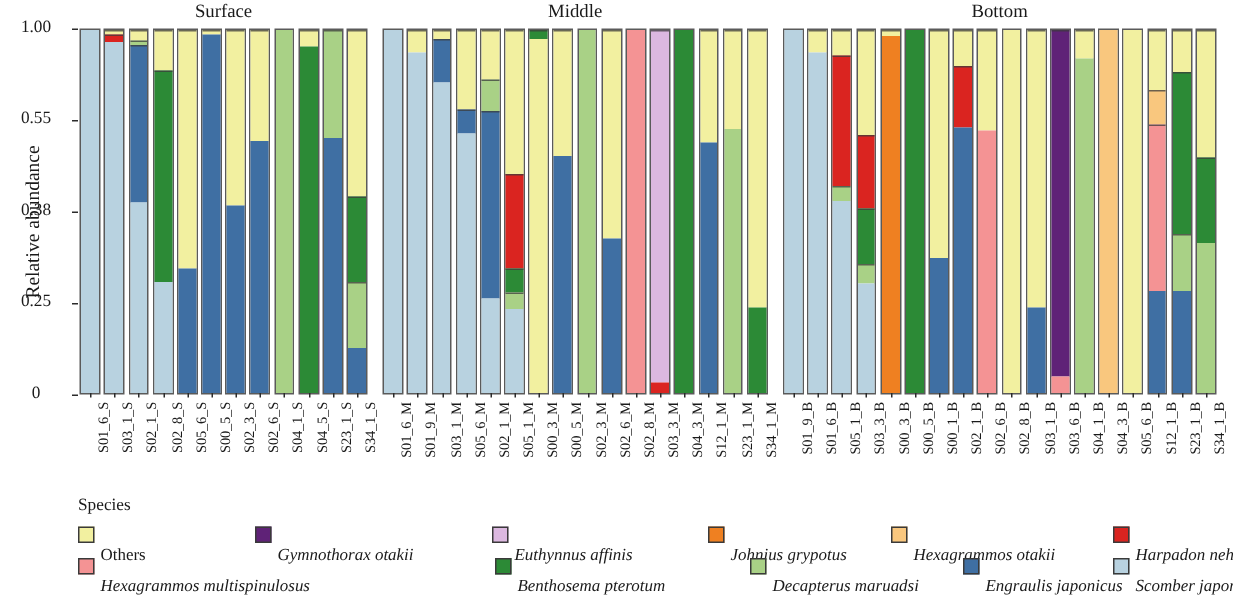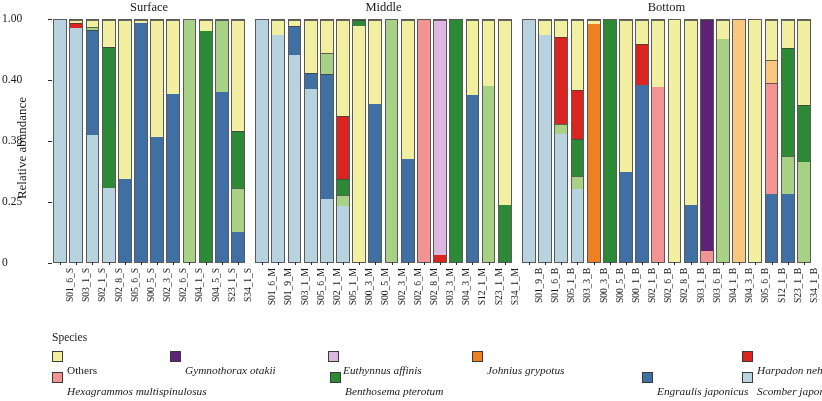--- a/index.html
+++ b/index.html
@@ -46,21 +46,21 @@
     text-align: center;
     transform: rotate(-90deg);
     transform-origin: center center;
     font-size: 13px;
     white-space: nowrap;
   }
   .y-tick {
     position: absolute;
     right: 0;
     width: 44px;
-    text-align: left;
+    text-align: center;
     font-size: 11.5px;
     line-height: 1;
     transform: translateY(-50%);
   }
   .y-tick-mark {
     position: absolute;
     width: 4px;
     height: 1px;
     background: #2b2b2b;
   }
@@ -196,21 +196,21 @@
   <div class="panel-titles">
     <div class="panel-title" style="left: 52px; width: 194.087px;">Surface</div>
     <div class="panel-title" style="left: 254.087px; width: 258.783px;">Middle</div>
     <div class="panel-title" style="left: 520.87px; width: 291.13px;">Bottom</div>
   </div>
 
   <div id="yaxis">
     <div class="y-axis-label">Relative abundance</div>
   <div class="y-tick" style="top: 19px; right: 776px;">1.00</div>
       <div class="y-tick-mark" style="left: 48px; top: 19px;"></div>
-      <div class="y-tick" style="top: 80px; right: 776px;">0.40</div>
+      <div class="y-tick" style="top: 80px; right: 776px;">0.55</div>
       <div class="y-tick-mark" style="left: 48px; top: 80px;"></div>
       <div class="y-tick" style="top: 141px; right: 776px;">0.38</div>
       <div class="y-tick-mark" style="left: 48px; top: 141px;"></div>
       <div class="y-tick" style="top: 202px; right: 776px;">0.25</div>
       <div class="y-tick-mark" style="left: 48px; top: 202px;"></div>
       <div class="y-tick" style="top: 263px; right: 776px;">0</div>
       <div class="y-tick-mark" style="left: 48px; top: 263px;"></div>
     </div>
 
   <div id="plot">
@@ -529,34 +529,42 @@
           <span class="legend-label italic">Gymnothorax otakii</span>
         </div>
         <div class="legend-item" style="left: 276px;">
           <span class="swatch" style="background: rgb(220, 184, 224);"></span>
           <span class="legend-label italic">Euthynnus affinis</span>
         </div>
         <div class="legend-item" style="left: 420px; font-family: Liberation Serif, serif;">
           <span class="swatch" style="background: rgb(239, 128, 33);"></span>
           <span class="legend-label italic">Johnius grypotus</span>
         </div>
+        <div class="legend-item" style="left: 542px;">
+          <span class="swatch" style="background: rgb(249, 199, 126);"></span>
+          <span class="legend-label italic">Hexagrammos otakii</span>
+        </div>
         <div class="legend-item" style="left: 690px;">
           <span class="swatch" style="background: rgb(218, 36, 32);"></span>
           <span class="legend-label italic">Harpadon nehereus</span>
         </div>
       </div>
     <div class="legend-row" id="legend-row-2">
         <div class="legend-item" style="left: 0px;">
           <span class="swatch" style="background: rgb(244, 147, 148);"></span>
           <span class="legend-label italic">Hexagrammos multispinulosus</span>
         </div>
         <div class="legend-item" style="left: 278px;">
           <span class="swatch" style="background: rgb(44, 138, 54);"></span>
           <span class="legend-label italic">Benthosema pterotum</span>
         </div>
+        <div class="legend-item" style="left: 448px;">
+          <span class="swatch" style="background: rgb(169, 209, 134);"></span>
+          <span class="legend-label italic">Decapterus maruadsi</span>
+        </div>
         <div class="legend-item" style="left: 590px;">
           <span class="swatch" style="background: rgb(63, 111, 163);"></span>
           <span class="legend-label italic">Engraulis japonicus</span>
         </div>
         <div class="legend-item" style="left: 690px;">
           <span class="swatch" style="background: rgb(184, 210, 224);"></span>
           <span class="legend-label italic">Scomber japonicus</span>
         </div>
       </div>
   </div>

